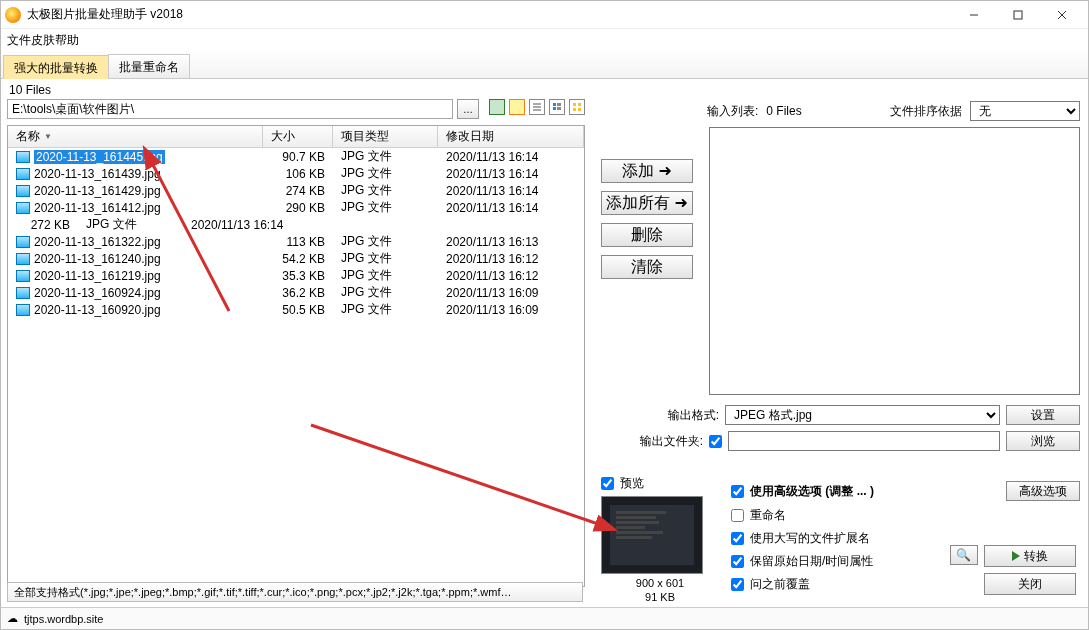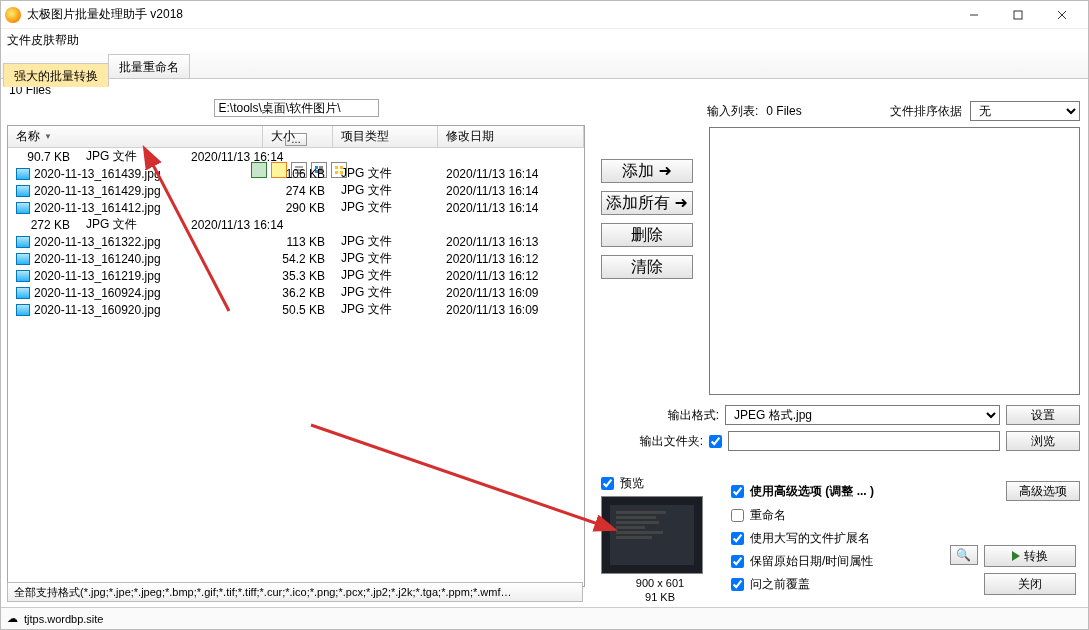--- a/index.html
+++ b/index.html
@@ -7,25 +7,25 @@
 .title-bar { height: 28px; display: flex; align-items: center; padding: 0 4px; background: #fff; border-bottom: 1px solid #eee; }
 .title-bar .app-icon { width: 16px; height: 16px; border-radius: 50%; background: radial-gradient(circle at 40% 40%, #fff176 0%, #fb8c00 70%); margin-right: 6px; }
 .title-bar .title-text { flex: 1; font-size: 12px; }
 .win-controls { display: flex; }
 .win-btn { width: 44px; height: 28px; display: flex; align-items: center; justify-content: center; cursor: default; }
 .win-btn svg { width: 10px; height: 10px; stroke: #333; stroke-width: 1; fill: none; }
 .menu-bar { height: 22px; display: flex; align-items: center; padding: 0 6px; font-size: 12px; }
 .menu-bar span { cursor: default; }
 .tabs-row { height: 28px; display: flex; align-items: flex-end; border-bottom: 1px solid #c9c9c9; padding: 0 2px; background: linear-gradient(#fefefe,#f4f4f4); }
 .tab { height: 24px; padding: 4px 10px 0 10px; border: 1px solid #c9c9c9; border-bottom: none; font-size: 12px; margin-right: -1px; background: linear-gradient(#fff, #ededed); }
-.tab.active { background: #ffe9a6; border-bottom: 1px solid #ffe9a6; position: relative; top: 9px; }
+.tab.active { background: #ffe9a6; border-bottom: 1px solid #ffe9a6; position: relative; top: 1px; }
 .files-count { padding: 4px 8px 2px; font-size: 12px; }
 .main-row { display: flex; }
 .left-pane { width: 590px; border-right: 0; }
-.path-row { height: 26px; display: flex; align-items: center; gap: 16px; padding: 0 6px 4px; flex-direction: column; }
+.path-row { height: 26px; display: flex; gap: 4px; padding: 0 6px 4px; }
 .path-input { flex: 1; height: 20px; border: 1px solid #a6a6a6; padding: 1px 4px; font-size: 12px; }
 .sq-btn { width: 22px; height: 20px; border: 1px solid #999; background: linear-gradient(#fff,#e8e8e8); display: flex; align-items: center; justify-content: center; font-size: 10px; cursor: default; }
 .view-icons { display: flex; gap: 4px; margin-left: 6px; }
 .view-icons .vi { width: 16px; height: 16px; border: 1px solid #888; display:flex; align-items:center; justify-content:center; }
 .file-table { border: 1px solid #a6a6a6; height: 462px; overflow: hidden; margin: 0 6px; background: #fff; }
 .ft-head { display: flex; height: 22px; background: linear-gradient(#fdfdfd,#eee); border-bottom: 1px solid #d0d0d0; font-size: 12px; }
 .ft-head > div { padding: 3px 8px; border-right: 1px solid #d0d0d0; display:flex; align-items:center; gap:4px; }
 .col-name { width: 255px; }
 .col-size { width: 70px; text-align: right; }
 .col-type { width: 105px; }
@@ -144,20 +144,24 @@
         <div class="col-name">
             <span>名称</span>
             <span class="sortarrow">▼</span>
           </div>
         <div class="col-size">大小</div>
         <div class="col-type">项目类型</div>
         <div class="col-date">修改日期</div>
       </div>
       <div class="ft-body" id="ftbody">
           <div class="ft-row sel">
+            <div class="col-name">
+              <span class="file-ico"></span>
+              <span class="fname">2020-11-13_161445.jpg</span>
+            </div>
             <div class="col-size" style="text-align:right">90.7 KB</div>
             <div class="col-type">JPG 文件</div>
             <div class="col-date">2020/11/13 16:14</div>
           </div>
           <div class="ft-row">
             <div class="col-name">
               <span class="file-ico"></span>
               <span class="fname">2020-11-13_161439.jpg</span>
             </div>
             <div class="col-size" style="text-align:right">106 KB</div>

